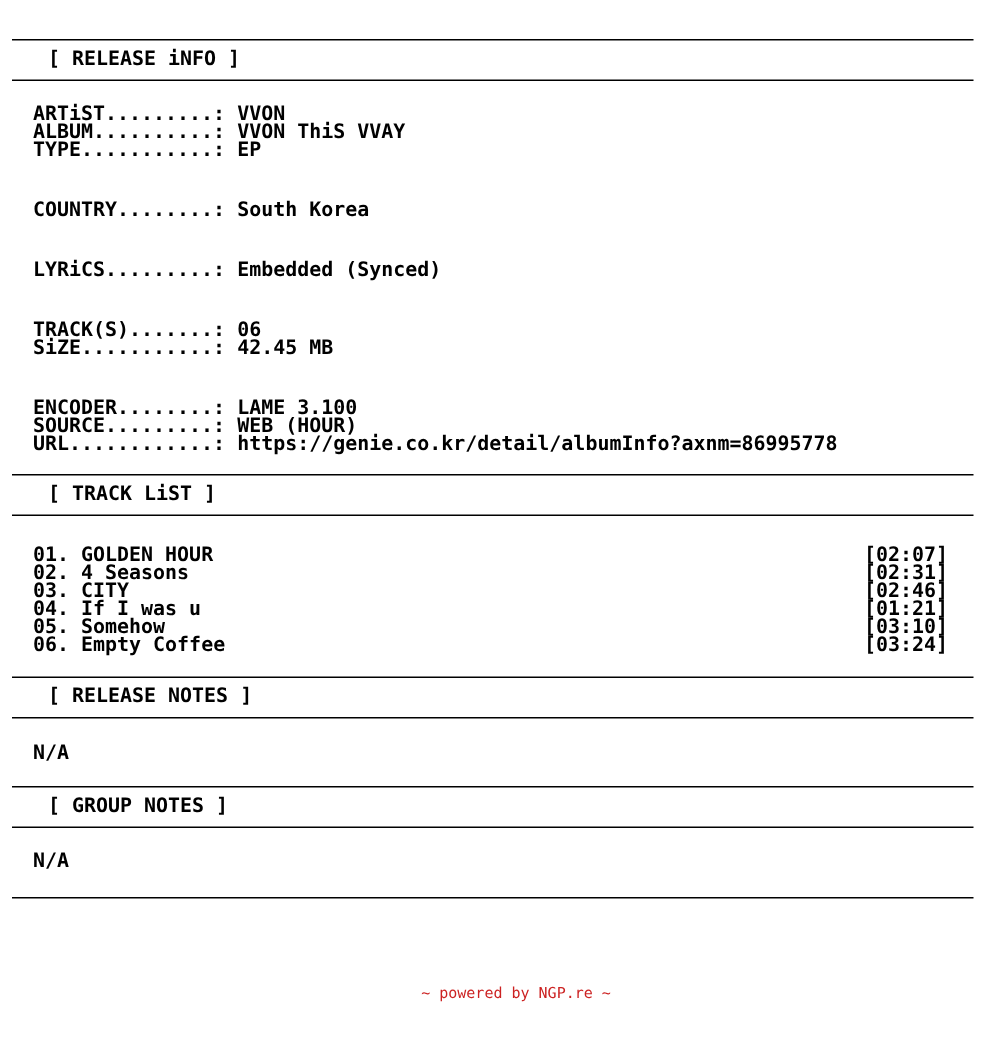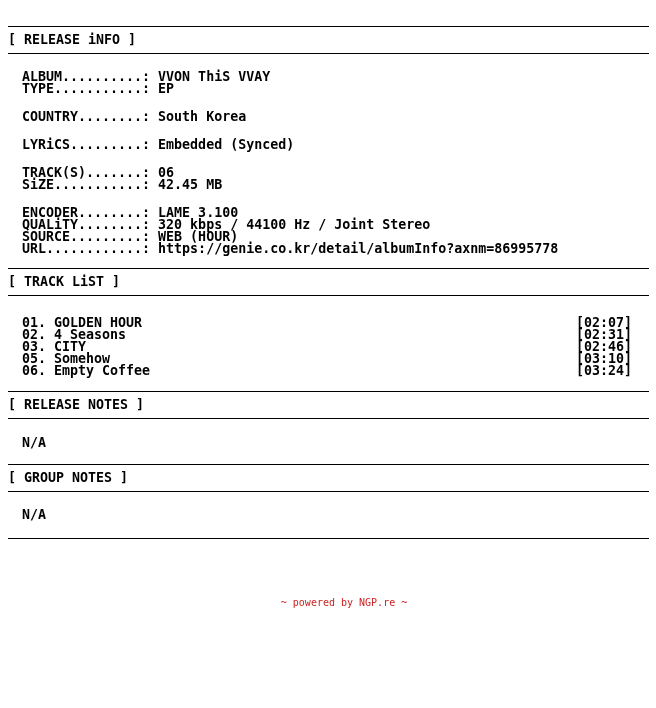--- a/index.html
+++ b/index.html
@@ -8,23 +8,23 @@
     width: 656px; height: 708px;
     background: #ffffff; color: #000000;
     font-family: "DejaVu Sans Mono", "Liberation Mono", monospace;
     font-weight: bold;
     font-size: 13.3px;
     overflow: hidden;
   }
   .rule { margin-left: 8px; width: 641px; height: 1px; background: #000; }
   .spacer-top { height: 26px; }
   .sec-head { padding: 7px 0; }
-  .sec-title { margin-left: 8px; line-height: 12px; white-space: pre; }
+  .sec-title { margin-left: 32px; line-height: 12px; white-space: pre; }
   .info-body { padding: 17px 0 13px 0; margin-left: 22px; }
-  .group + .group { margin-top: 16px; }
+  .group + .group { margin-top: 28px; }
   .row { line-height: 12px; white-space: pre; }
   .val { margin-left: 8px; }
   .tracks-body { padding: 21px 0 14px 0; margin-left: 22px; width: 610px; text-align: right; }
   .track { display: flex; line-height: 12px; white-space: pre; }
   .t-title { margin-left: 8px; }
   .t-time { margin-left: auto; }
   .notes-a { margin-left: 22px; line-height: 12px; padding: 18px 0 15px 0; white-space: pre; }
   .notes-b { margin-left: 22px; line-height: 12px; padding: 17px 0 17px 0; white-space: pre; }
   .footer {
     padding-top: 26px; padding-left: 32px;
@@ -41,51 +41,52 @@
 <div class="spacer-top"></div>
 
 <div class="rule"></div>
 <div class="sec-head">
   <div class="sec-title">[ RELEASE iNFO ]</div>
 </div>
 <div class="rule"></div>
 
 <div class="info-body">
   <div class="group">
+    <div class="row"><span>ARTiST.........:</span><span class="val">VVON</span></div>
     <div class="row"><span>ALBUM..........:</span><span class="val">VVON ThiS VVAY</span></div>
     <div class="row"><span>TYPE...........:</span><span class="val">EP</span></div>
   </div>
   <div class="group">
     <div class="row"><span>COUNTRY........:</span><span class="val">South Korea</span></div>
   </div>
   <div class="group">
     <div class="row"><span>LYRiCS.........:</span><span class="val">Embedded (Synced)</span></div>
   </div>
   <div class="group">
     <div class="row"><span>TRACK(S).......:</span><span class="val">06</span></div>
     <div class="row"><span>SiZE...........:</span><span class="val">42.45 MB</span></div>
   </div>
   <div class="group">
     <div class="row"><span>ENCODER........:</span><span class="val">LAME 3.100</span></div>
-    <div class="row"><span>QUALiTY........:</span><span class="val">320 kbps / 44100 Hz / Joint Stereo</span></div>
     <div class="row"><span>SOURCE.........:</span><span class="val">WEB (HOUR)</span></div>
     <div class="row"><span>URL............:</span><span class="val">https://genie.co.kr/detail/albumInfo?axnm=86995778</span></div>
   </div>
 </div>
 
 <div class="rule"></div>
 <div class="sec-head">
   <div class="sec-title">[ TRACK LiST ]</div>
 </div>
 <div class="rule"></div>
 
 <div class="tracks-body">
   <div class="track"><span>01.</span><span class="t-title">GOLDEN HOUR</span><span class="t-time">[02:07]</span></div>
   <div class="track"><span>02.</span><span class="t-title">4 Seasons</span><span class="t-time">[02:31]</span></div>
   <div class="track"><span>03.</span><span class="t-title">CITY</span><span class="t-time">[02:46]</span></div>
+  <div class="track"><span>04.</span><span class="t-title">If I was u</span><span class="t-time">[01:21]</span></div>
   <div class="track"><span>05.</span><span class="t-title">Somehow</span><span class="t-time">[03:10]</span></div>
   <div class="track"><span>06.</span><span class="t-title">Empty Coffee</span><span class="t-time">[03:24]</span></div>
 </div>
 
 <div class="rule"></div>
 <div class="sec-head">
   <div class="sec-title">[ RELEASE NOTES ]</div>
 </div>
 <div class="rule"></div>
 <div class="notes-a">N/A</div>

